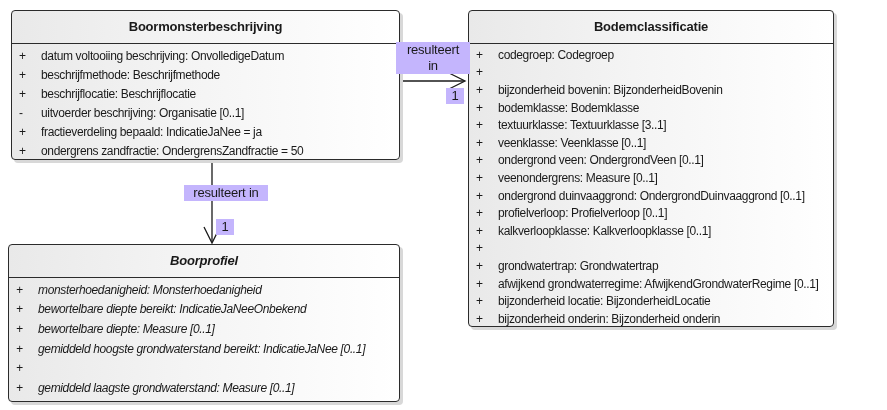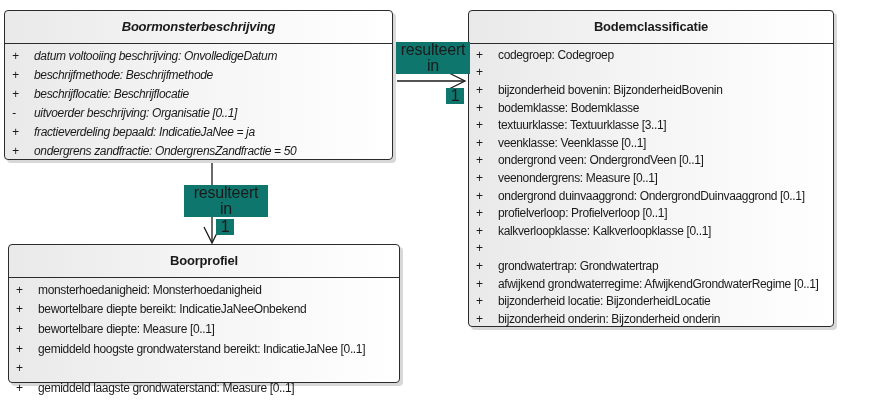--- a/index.html
+++ b/index.html
@@ -17,22 +17,22 @@
     height:32px;line-height:32px;text-align:center;
     font-weight:bold;font-size:13px;letter-spacing:-0.2px;
     border-bottom:1px solid #2b2b2b;
   }
   .uml-attrs{padding-top:2px;}
   .attr{height:var(--rowh);display:flex;align-items:center;
         font-size:12px;letter-spacing:-0.35px;white-space:nowrap;}
   .vis{width:22px;padding-left:7px;flex:0 0 auto;text-align:left;}
   .atext{flex:1 1 auto;overflow:hidden;}
   .wire-label{
-    position:absolute;z-index:3;font-size:16px;letter-spacing:-0.2px;
-    background:#0f766e;padding:0 2px;text-align:center;line-height:16px;
+    position:absolute;z-index:3;font-size:13px;letter-spacing:-0.2px;
+    background:#c4b5fd;padding:0 2px;text-align:center;line-height:16px;
   }
 </style>
 </head>
 <body>
 
 <div class="canvas">
 
   <svg class="wires" viewBox="0 0 887 410" xmlns="http://www.w3.org/2000/svg">
 
     <g stroke="#1a1a1a" stroke-width="1.3" fill="none">
@@ -48,21 +48,21 @@
 
   <div class="wire-label" style="left:396px;top:42px;width:70px;">
     <div>resulteert</div>
     <div>in</div>
   </div>
   <div class="wire-label" style="left:446px;top:88px;width:14px;">1</div>
 
   <div class="wire-label" style="left:184px;top:185px;width:80px;">resulteert in</div>
   <div class="wire-label" style="left:216px;top:219px;width:14px;">1</div>
 
-  <div class="uml-class" style="left:4px;top:10px;width:389px;height:150px;font-style:italic;--rowh:19px;">
+  <div class="uml-class" style="left:11px;top:10px;width:389px;height:150px;--rowh:19px;">
     <div class="uml-title">Boormonsterbeschrijving</div>
     <div class="uml-attrs">
       <div class="attr">
           <span class="vis">+</span>
           <span class="atext">datum voltooiing beschrijving: OnvolledigeDatum</span>
         </div>
       <div class="attr">
           <span class="vis">+</span>
           <span class="atext">beschrijfmethode: Beschrijfmethode</span>
         </div>
@@ -146,21 +146,21 @@
           <span class="vis">+</span>
           <span class="atext">bijzonderheid locatie: BijzonderheidLocatie</span>
         </div>
       <div class="attr">
           <span class="vis">+</span>
           <span class="atext">bijzonderheid onderin: Bijzonderheid onderin</span>
         </div>
     </div>
   </div>
 
-  <div class="uml-class" style="left:8px;top:244px;width:392px;height:139px;--rowh:19.6px;">
+  <div class="uml-class" style="left:8px;top:244px;width:392px;height:158px;font-style:italic;--rowh:19.6px;">
     <div class="uml-title">Boorprofiel</div>
     <div class="uml-attrs">
       <div class="attr">
           <span class="vis">+</span>
           <span class="atext">monsterhoedanigheid: Monsterhoedanigheid</span>
         </div>
       <div class="attr">
           <span class="vis">+</span>
           <span class="atext">bewortelbare diepte bereikt: IndicatieJaNeeOnbekend</span>
         </div>

